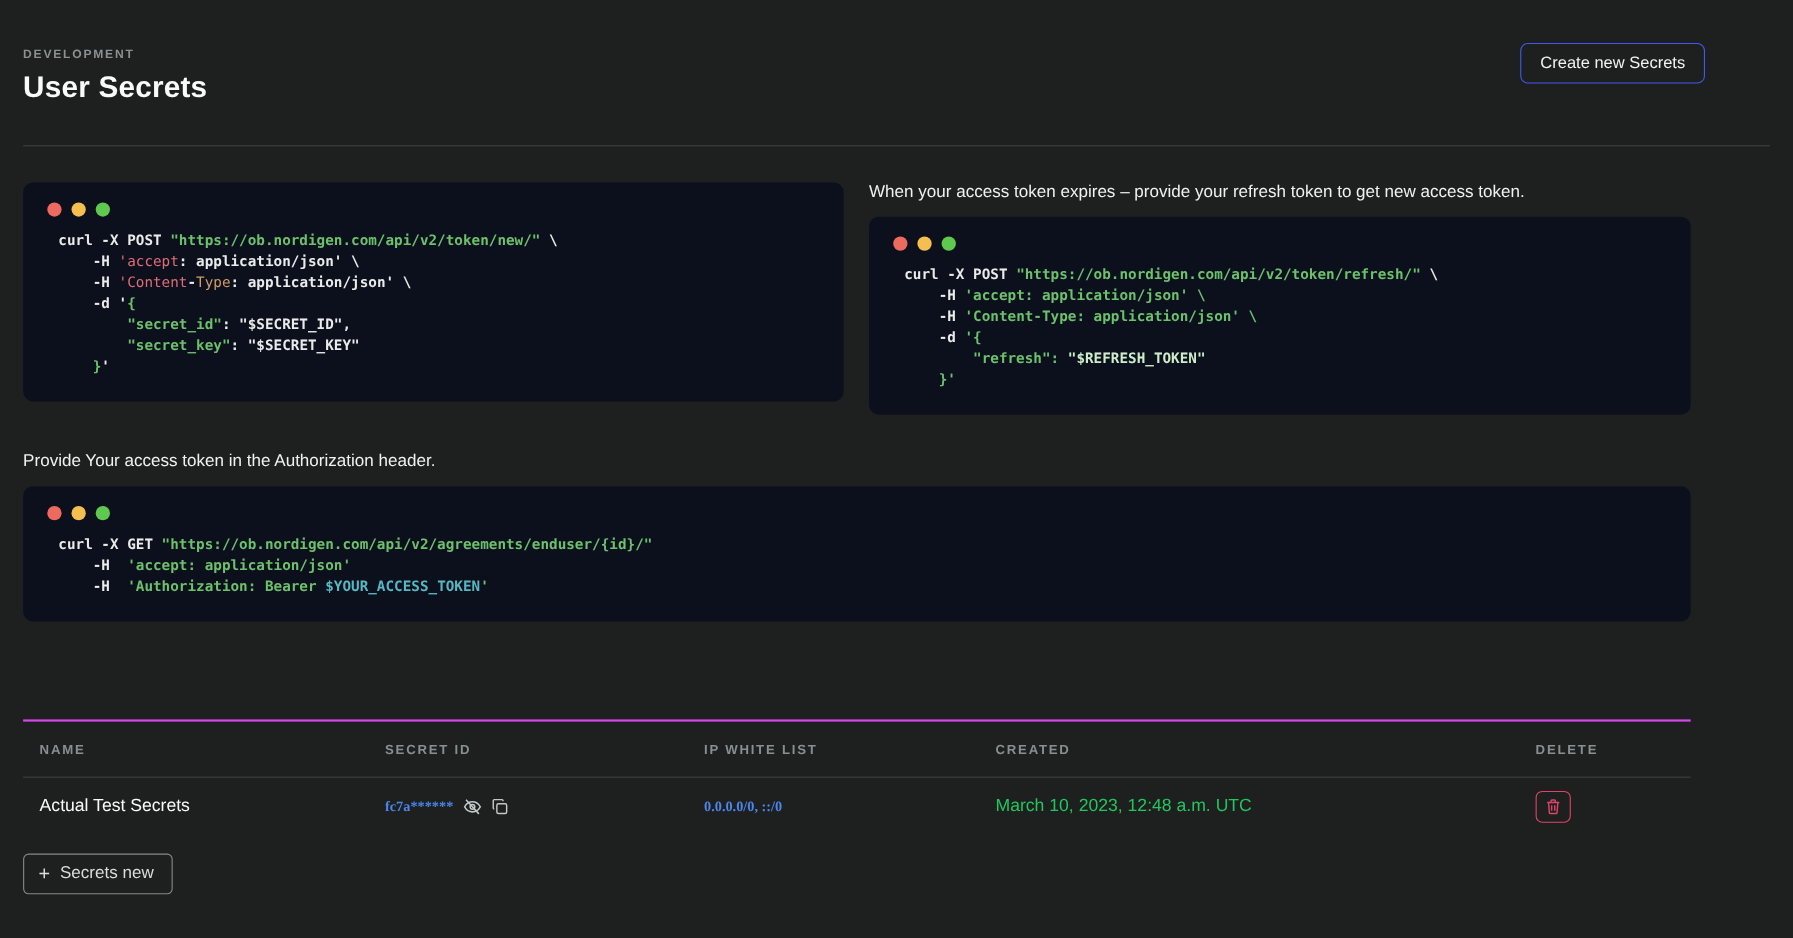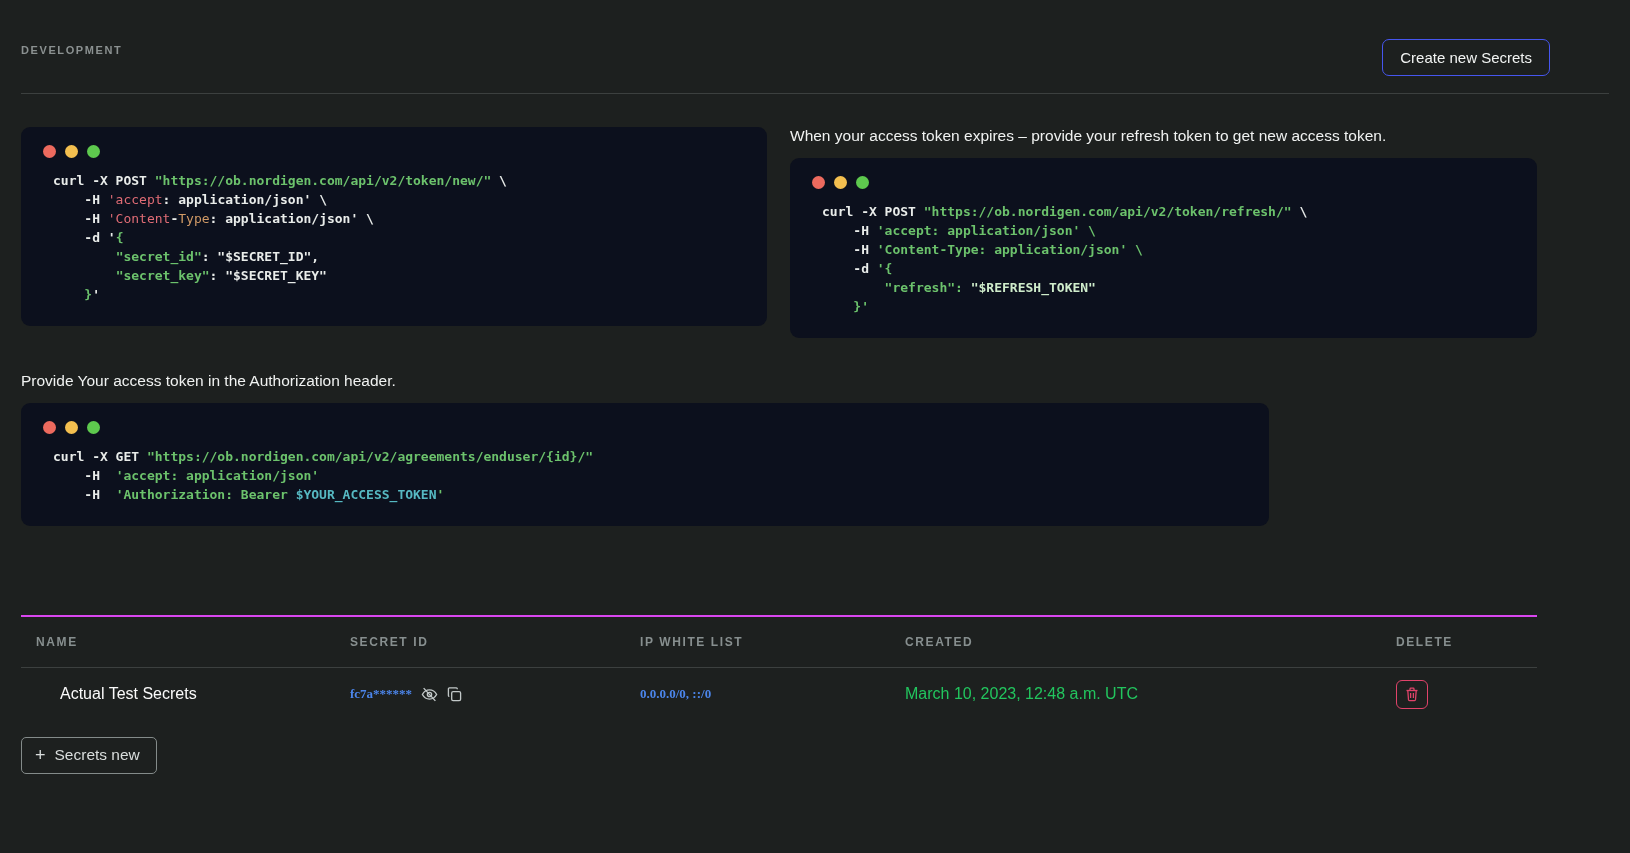--- a/index.html
+++ b/index.html
@@ -53,41 +53,41 @@
     font-family:"DejaVu Sans Mono", monospace;
     font-size:13px; line-height:19px; white-space:pre;
   }
   .tk-w { color:#e9ecea; font-weight:700; }
   .tk-g { color:var(--code-green,#6cc26c); font-weight:700; }
   .tk-gb { color:#cfeccb; font-weight:700; }
   .tk-r { color:var(--code-salmon,#e06c75); font-weight:400; }
   .tk-o { color:var(--code-orange,#d19a66); font-weight:400; }
   .tk-t { color:var(--code-teal,#56b8c2); font-weight:700; }
 
-  .full-section { margin-top:34px; width:1248px; }
+  .full-section { margin-top:34px; width:1516px; }
 
   
   .secrets-table { margin-top:89px; width:1516px; }
   .t-row {
     display:grid;
     grid-template-columns:314px 290px 265px 491px 1fr;
     align-items:center;
     padding-left:15px;
   }
   .t-head {
     border-top:2px solid #d946ef;
     border-bottom:1px solid #3c403f;
     height:53px;
   }
   .t-head .th {
     font-size:12px; font-weight:700; letter-spacing:1.6px;
     color:#878f8f; text-transform:uppercase;
   }
   .t-body { height:52px; }
-  .cell-name { font-size:16px; color:#fafafa;margin-left:24px; }
+  .cell-name { font-size:16px; color:#fafafa; }
   .cell-secret { display:flex; align-items:center; gap:9px; }
   .secret-text, .cell-ip {
     font-family:Liberation Serif, serif;
     font-size:13px; font-weight:700; color:var(--link-blue,#4c86ec);
   }
   .icon-btn { background:none; border:none; cursor:pointer; display:flex; align-items:center; padding:0; }
   .cell-created { font-size:16px; color:#22c55e; }
   .delete-btn {
     width:32px; height:29px; background:transparent;
     border:1px solid var(--danger-red,#e0436a); border-radius:6px;
@@ -106,20 +106,21 @@
   svg { display:block; }
 </style>
 </head>
 <body>
 
 <div class="container">
 
   
   <div>
     <div class="eyebrow">DEVELOPMENT</div>
+    <h1 class="page-title">User Secrets</h1>
     <button class="create-secrets-btn">Create new Secrets</button>
     <hr class="header-divider">
   </div>
 
   
   <div class="columns">
     <div>
       <div class="code-card">
         <div class="dots">
           <span class="dot dot-red"></span>

